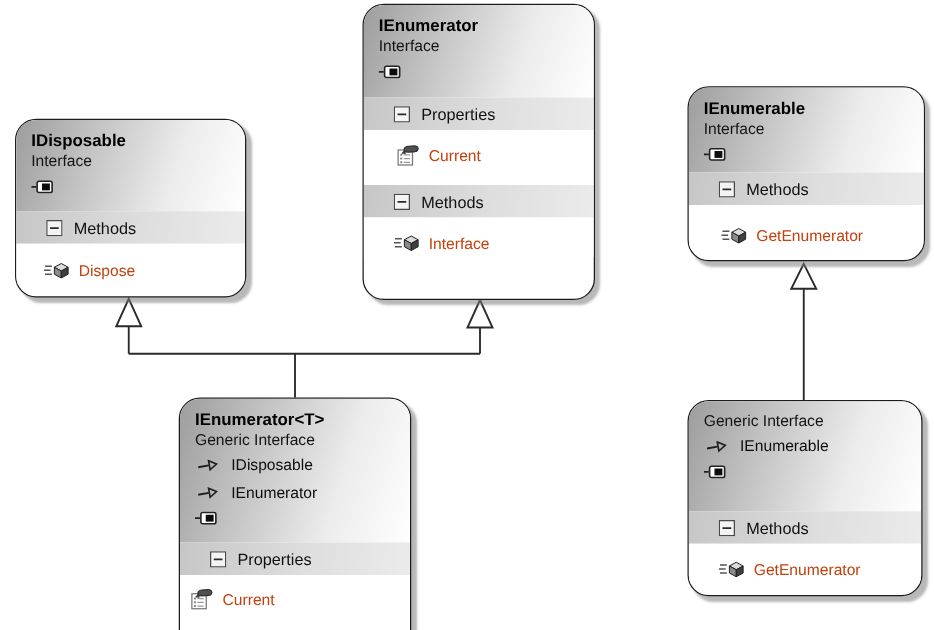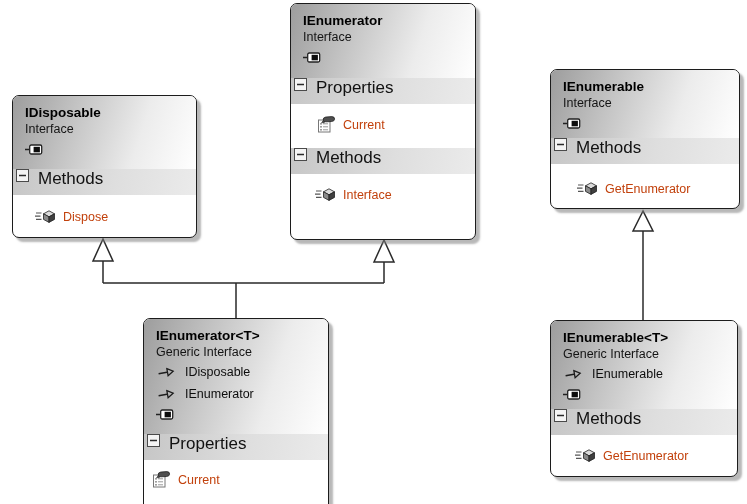--- a/index.html
+++ b/index.html
@@ -3,38 +3,38 @@
 <meta charset="utf-8">
 <style>
   html,body{margin:0;padding:0;background:#ffffff;}
   .stage{
     position:relative;width:747px;height:504px;overflow:hidden;
     font-family:"Liberation Sans",sans-serif;background:#ffffff;
   }
   
   .cls-box{
     position:absolute;box-sizing:border-box;
-    border:1.7px solid #1c1c1c;border-radius:7px;background:#fff;
+    border:1.7px solid #1c1c1c;border-radius:17px;background:#fff;
     box-shadow:4px 4px 2px rgba(125,125,125,.55);
     display:flex;flex-direction:column;overflow:hidden;z-index:2;
   }
   .hdr{
     box-sizing:border-box;flex:none;
     background:linear-gradient(108deg,#9d9d9d 0%,#c3c3c3 32%,#ececec 68%,#ffffff 100%);
     padding:8px 8px 0 12px;
   }
   .hdr .title{font-weight:bold;font-size:13.5px;line-height:17px;color:#000;}
   .hdr .kind{font-size:12.5px;line-height:17px;color:#141414;}
   .badge{display:block;margin-top:6px;}
   .impl-row{display:flex;align-items:center;gap:10px;height:22px;font-size:12.5px;color:#0d0d0d;padding-left:2px;}
   .band{
     box-sizing:border-box;flex:none;height:26px;
     background:linear-gradient(100deg,#c6c6c6 0%,#dedede 55%,#ebebeb 100%);
-    display:flex;align-items:flex-start;gap:9px;padding-left:3px;
-    font-size:17px;color:#111;
+    display:flex;align-items:center;gap:9px;padding-left:24px;
+    font-size:13px;color:#111;
   }
   .sec-body{box-sizing:border-box;flex:none;background:#fff;}
   .member{display:flex;align-items:center;gap:7px;height:23px;font-size:12.5px;color:#c2410c;}
   
   #box-idisposable  {left:12px; top:95px; width:185px;height:143px;}
   #box-idisposable   .hdr{height:73px;}
   #box-idisposable   .sec-body{padding:10px 0 0 22px;}
   #box-ienumerator  {left:290px;top:3px;  width:186px;height:237px;}
   #box-ienumerator   .hdr{height:74px;}
   #box-ienumerator   .body-props{height:44px;padding:9px 0 0 26px;}
@@ -240,21 +240,20 @@
             <path d="M6.2 4.2 Q5.8 1.6 8.6 1.1 L14.8 0.6 Q17.8 0.8 17.6 3.1 Q17.4 5.4 14.6 5.5 L9 5.8 Q6.6 5.9 6.2 4.2 Z" fill="#4f4f4f" stroke="#222" stroke-width="0.8"></path>
             <path d="M6.4 4.6 L4.6 6.6 L7.4 6.8 Z" fill="#4f4f4f" stroke="#222" stroke-width="0.6"></path>
           </svg>
         <span>Current</span>
       </div>
     </div>
   </div>
 
   <div class="cls-box" id="box-ienumerable-t">
     <div class="hdr">
-      <div class="title">IEnumerable&lt;T&gt;</div>
       <div class="kind">Generic Interface</div>
       <div class="impl-row">
         <svg width="17" height="13" viewBox="0 0 17 13">
             <g transform="rotate(-10 8 6.5)">
               <line x1="0.5" y1="6.5" x2="9" y2="6.5" stroke="#1d1d1d" stroke-width="1.5"></line>
               <path d="M9.5 2.9 L15.3 6.5 L9.5 10.1 Z" fill="none" stroke="#1d1d1d" stroke-width="1.3"></path>
             </g>
           </svg>
         <span>IEnumerable</span>
       </div>

